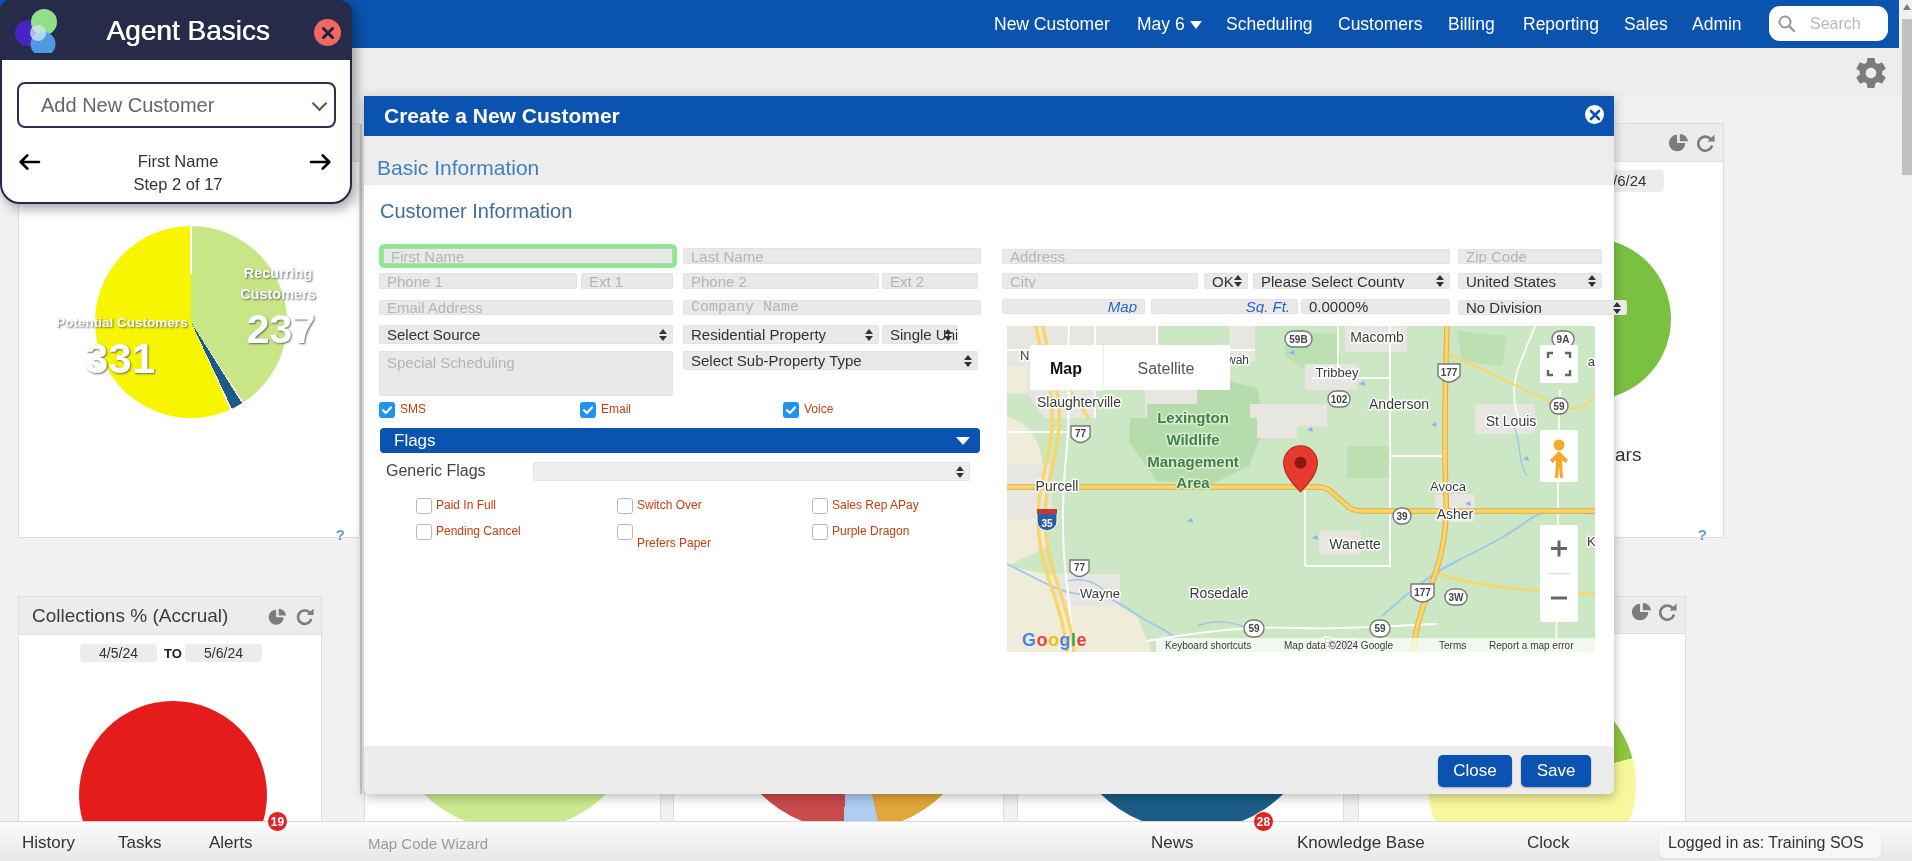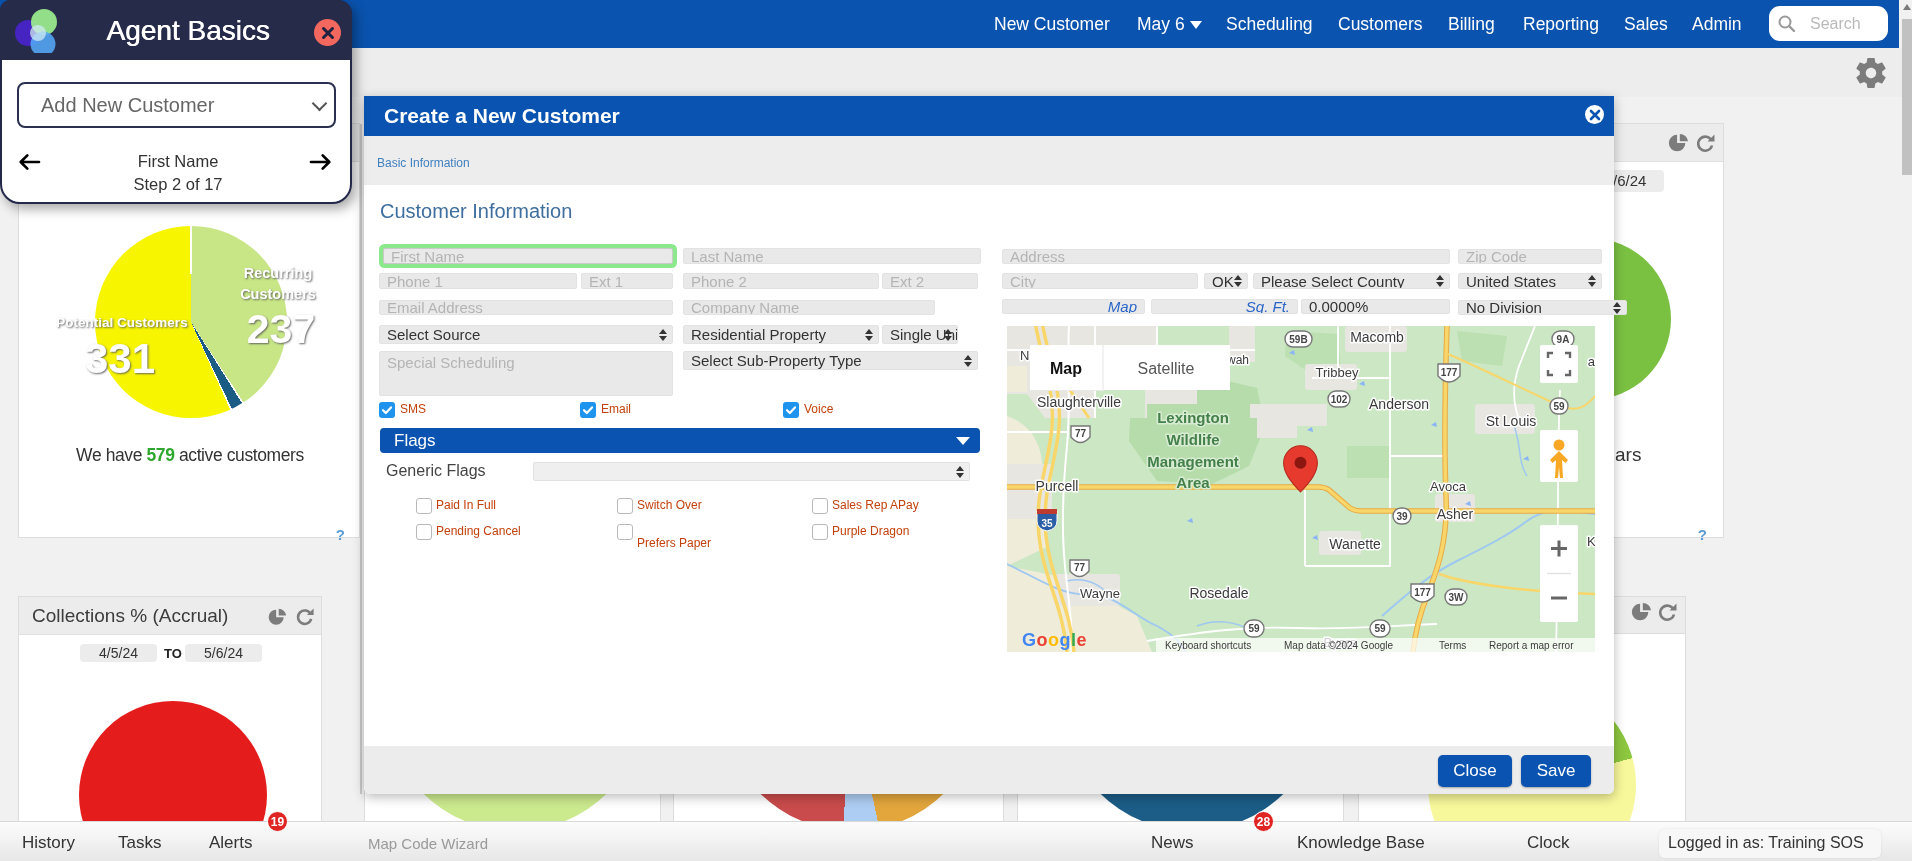--- a/index.html
+++ b/index.html
@@ -58,21 +58,20 @@
 <div class="abs" style="left:1902px;top:19px;width:10px;height:156px;background:#c1c1c1;"></div>
 <div class="abs" style="left:1903px;top:850px;width:0;height:0;border-left:4px solid transparent;border-right:4px solid transparent;border-top:6px solid #555;"></div>
 
 <div class="card" style="left:18px;top:123px;width:342px;height:415px;">
   <div class="cardhead"></div>
   <div class="abs" style="left:76px;top:102px;width:192px;height:192px;border-radius:50%;background:conic-gradient(from 0deg,#fff 0 0.6deg,#c8e686 0.6deg 146.8deg,#fff 146.8deg 147.9deg,#1b5c84 147.9deg 154.8deg,#fff 154.8deg 155.9deg,#f7f500 155.9deg 359.4deg,#fff 359.4deg 360deg);"></div>
   <div class="piecap" style="left:199px;top:139px;width:120px;font-size:14.5px;line-height:21px;">Recurring<br>Customers</div>
   <div class="piecap" style="left:202px;top:182px;width:120px;font-size:41px;">237</div>
   <div class="piecap" style="left:28px;top:191px;width:150px;font-size:13.5px;">Potential Customers</div>
   <div class="piecap" style="left:41px;top:211px;width:120px;font-size:42px;">331</div>
-  <div class="abs" style="left:0;top:321px;width:342px;text-align:center;font-size:17.5px;letter-spacing:-0.4px;color:#333;">We have <span style="color:#2fa72f;font-weight:bold;">579</span> active customers</div>
   <div class="qmark" style="right:14px;top:402px;">?</div>
 </div>
 
 <div class="card" style="left:1382px;top:123px;width:342px;height:415px;">
   <div class="cardhead"></div>
   <svg class="abs" style="left:284px;top:9px;" width="22" height="22" viewBox="0 0 24 24">
         <path fill="#7c7c7c" d="M11 2v9h9a9 9 0 1 1-9-9z"></path>
         <path fill="#7c7c7c" d="M13 2a9 9 0 0 1 8.95 8H13V2z" transform="translate(1,-1)"></path>
       </svg>
   <svg class="abs" style="left:310px;top:8px;" width="24" height="24" viewBox="0 0 24 24">
@@ -123,31 +122,31 @@
 <div class="abs" style="left:360px;top:124px;width:2px;height:670px;background:#c9c9c9;"></div>
 <div class="abs" id="modal" style="left:364px;top:96px;width:1250px;height:698px;background:#fff;border-radius:0 0 6px 6px;box-shadow:0 3px 12px rgba(0,0,0,.28);">
   <div class="abs" style="left:0;top:0;width:1250px;height:40px;background:#0a53b0;"></div>
   <div class="abs" style="left:20px;top:8px;color:#fff;font-size:21px;font-weight:bold;">Create a New Customer</div>
   <div class="abs" style="left:1221px;top:9px;width:19px;height:19px;border-radius:50%;background:#fff;">
         <svg style="position:absolute;left:3.5px;top:3.5px;" width="12" height="12" viewBox="0 0 12 12">
           <path d="M2 2 L10 10 M10 2 L2 10" stroke="#0a53b0" stroke-width="2.6" stroke-linecap="round"></path>
         </svg>
       </div>
   <div class="abs" style="left:0;top:40px;width:1250px;height:49px;background:#ededed;"></div>
-  <div class="abs" style="left:13px;top:60px;color:#4080c0;font-size:12px;">Basic Information</div>
+  <div class="abs" style="left:13px;top:60px;color:#4080c0;font-size:21px;">Basic Information</div>
   <div class="abs" style="left:16px;top:104px;color:#3d6e9e;font-size:20px;">Customer Information</div>
 
   <div class="in" style="left:19px;top:152px;width:290px;height:16px;box-shadow:0 0 0 4px #8ce88c;border-color:#c9c9c9;">First Name</div>
   <div class="in" style="left:319px;top:152px;width:298px;height:16px;">Last Name</div>
   <div class="in" style="left:15px;top:177px;width:198px;height:16px;">Phone 1</div>
   <div class="in" style="left:217px;top:177px;width:92px;height:16px;">Ext 1</div>
   <div class="in" style="left:319px;top:177px;width:196px;height:16px;">Phone 2</div>
   <div class="in" style="left:518px;top:177px;width:96px;height:16px;">Ext 2</div>
   <div class="in" style="left:15px;top:204px;width:294px;height:15px;">Email Address</div>
-  <div class="in" style="left:319px;top:204px;width:252px;height:15px;">Company Name</div>
+  <div class="in" style="left:319px;top:204px;width:298px;height:15px;font-family:Liberation Mono, monospace;">Company Name</div>
   <div class="in sel" style="left:15px;top:229px;width:294px;height:19px;">Select Source<span class="sarr"></span></div>
   <div class="in sel" style="left:319px;top:229px;width:196px;height:19px;">Residential Property<span class="sarr"></span></div>
   <div class="in sel" style="left:518px;top:229px;width:76px;height:19px;">Single Unit<span class="sarr"></span></div>
   <div class="in" style="left:15px;top:255px;width:294px;height:45px;align-items:flex-start;padding-top:3px;">Special Scheduling</div>
   <div class="in sel" style="left:319px;top:255px;width:295px;height:19px;">Select Sub-Property Type<span class="sarr"></span></div>
   <div class="cbc" style="left:15px;top:306px;">
         <svg width="14" height="14" viewBox="0 0 14 14">
           <path d="M3 7.2 L5.8 10 L11 4.4" stroke="#fff" stroke-width="2.2" fill="none" stroke-linecap="round" stroke-linejoin="round"></path>
         </svg>
       </div>

